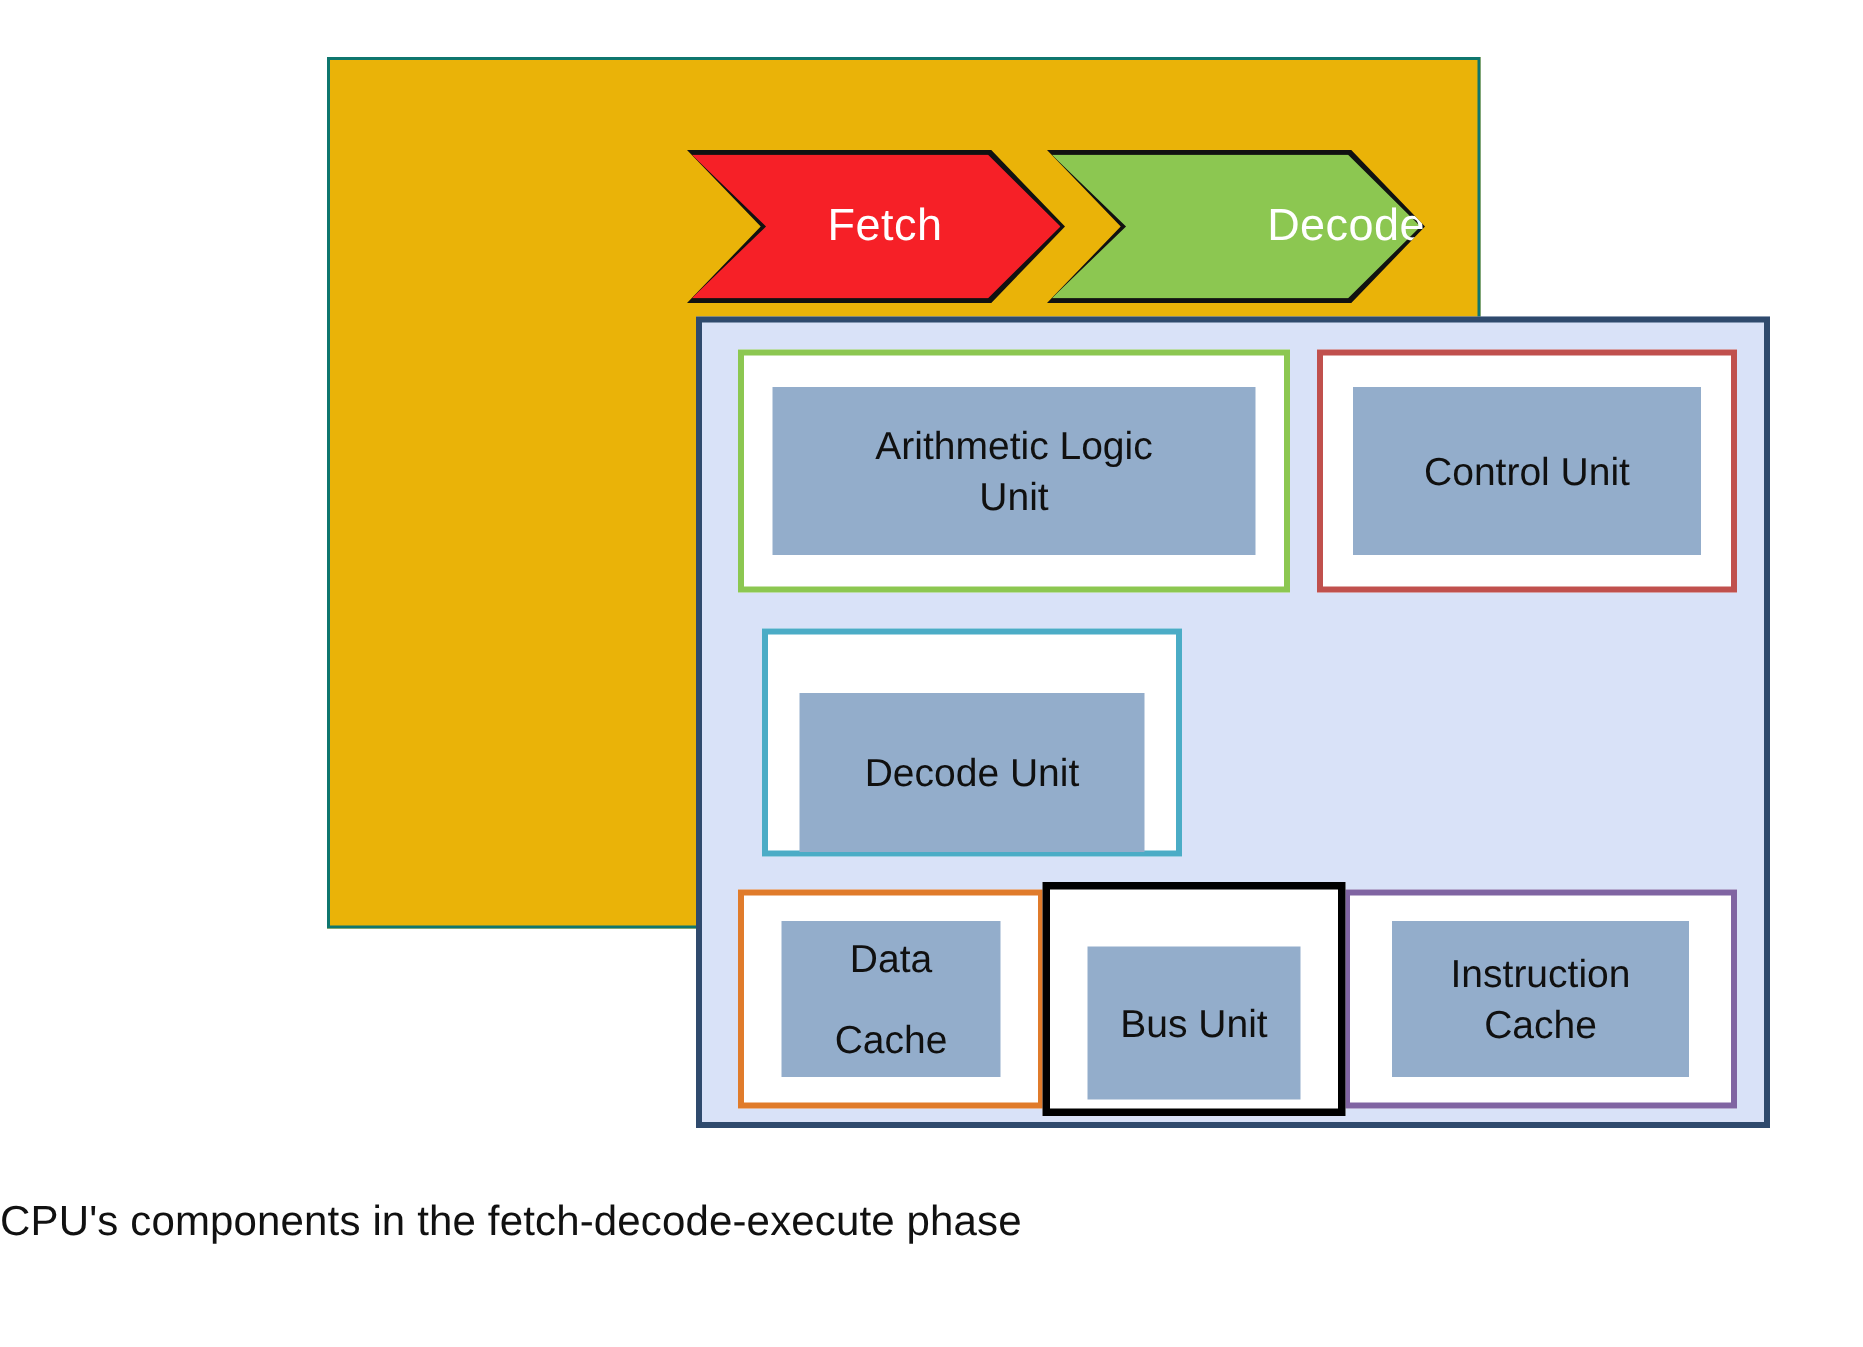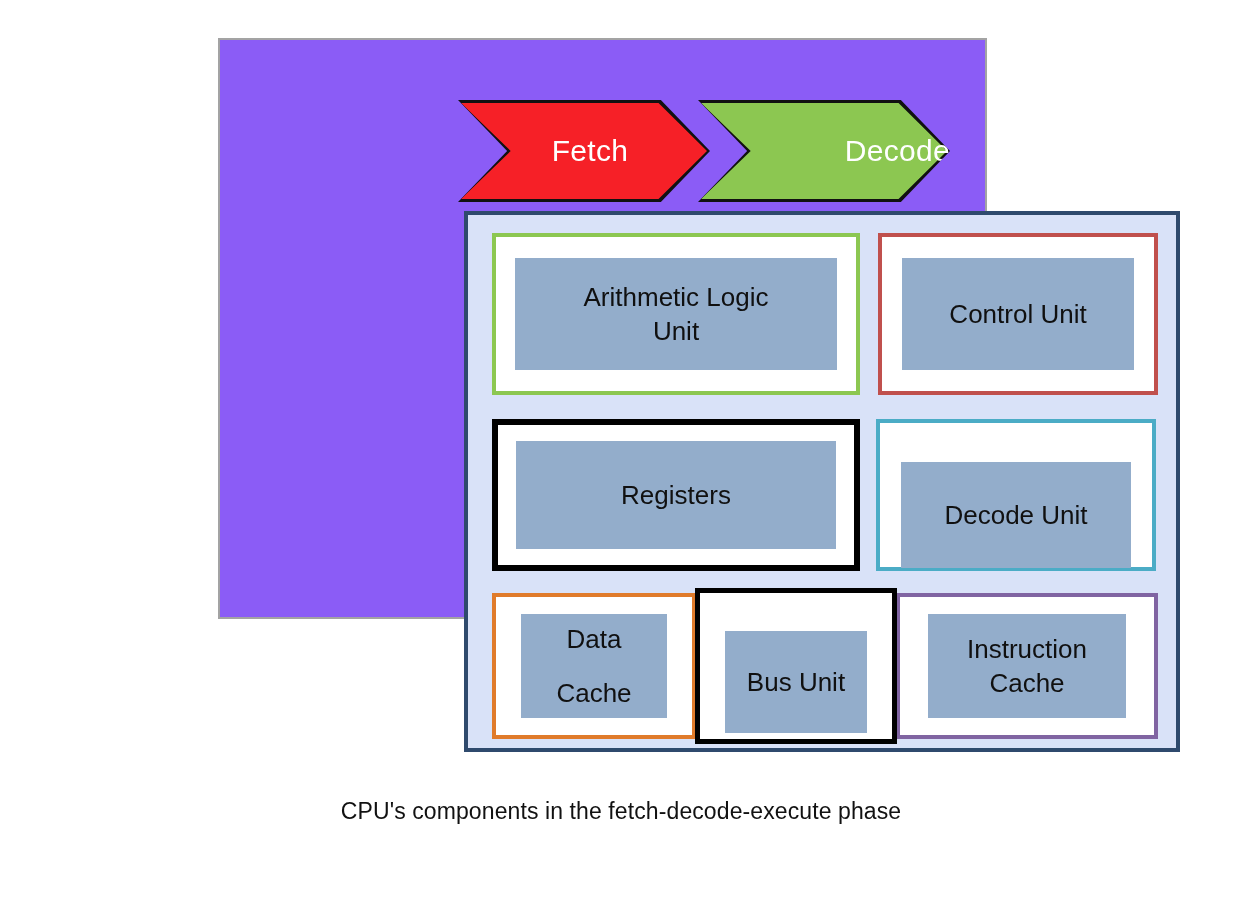--- a/index.html
+++ b/index.html
@@ -15,22 +15,22 @@
     overflow: hidden;
   }
 
   
   #outer-frame {
     position: absolute;
     left: 218px;
     top: 38px;
     width: 769px;
     height: 581px;
-    border: 2px solid #a3a3a3;
-    background: #8b5cf6;
+    border: 2px solid #0f766e;
+    background: #eab308;
     box-sizing: border-box;
   }
 
   
   #pipeline {
     position: absolute;
     left: 238px;
     top: 60px;
     width: 727px;
     height: 102px;
@@ -179,22 +179,22 @@
     margin-left: -1px;
   }
   #comp-instrcache .inner-box { width: 198px; height: 104px; }
 
   
   #caption {
     position: absolute;
     left: 0;
     top: 798px;
     width: 1242px;
-    text-align: center;
-    font-size: 23px;
+    text-align: left;
+    font-size: 28px;
     color: #111111;
     letter-spacing: 0.1px;
   }
 </style>
 </head>
 <body>
 
 <div id="outer-frame">
 
   <div id="pipeline">
@@ -227,25 +227,20 @@
         <div class="component" id="comp-control">
           <div class="inner-box">
             <span class="line">Control Unit</span>
           </div>
         </div>
 
       </div>
 
       <div class="cpu-row" id="row-2">
 
-        <div class="component" id="comp-registers">
-          <div class="inner-box">
-            <span class="line">Registers</span>
-          </div>
-        </div>
 
         <div class="component" id="comp-decode">
           <div class="inner-box">
             <span class="line">Decode Unit</span>
           </div>
         </div>
 
       </div>
 
       <div class="cpu-row" id="row-3">

